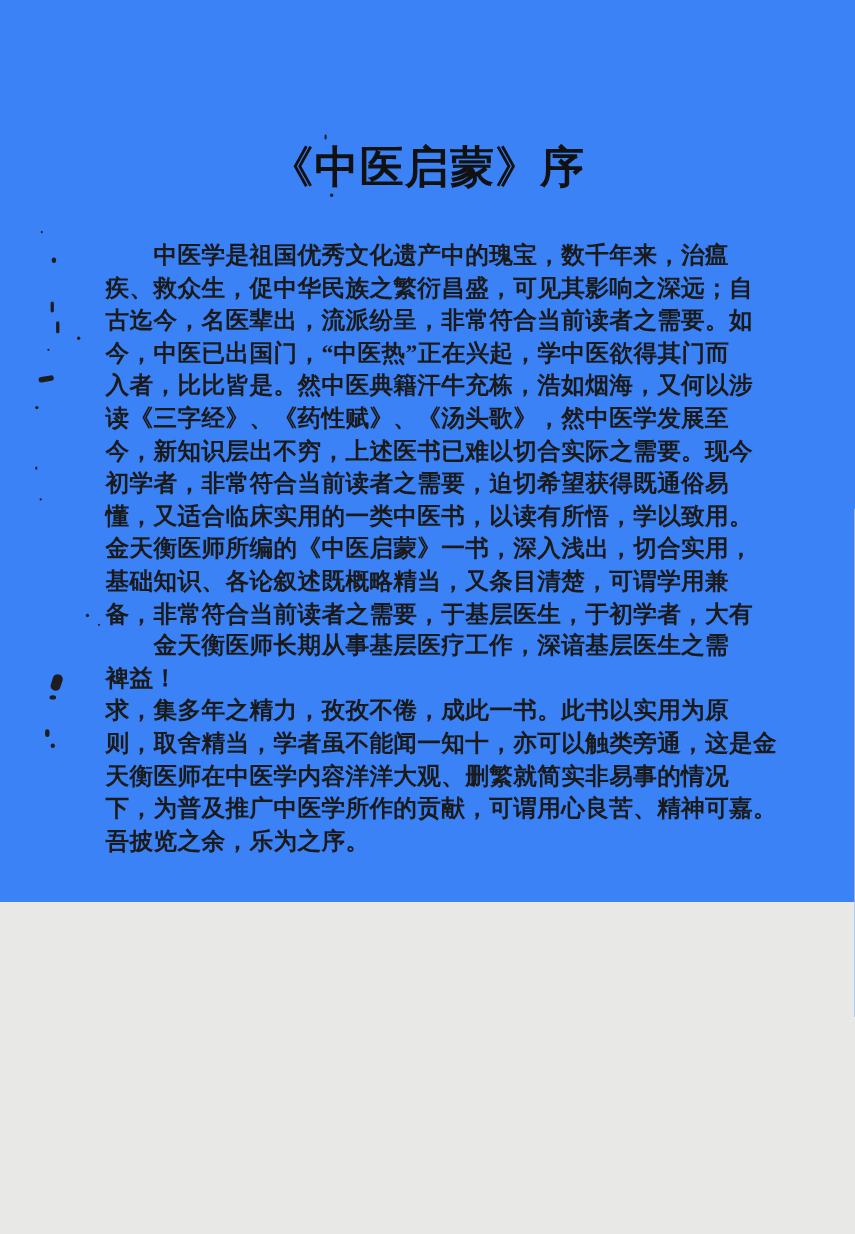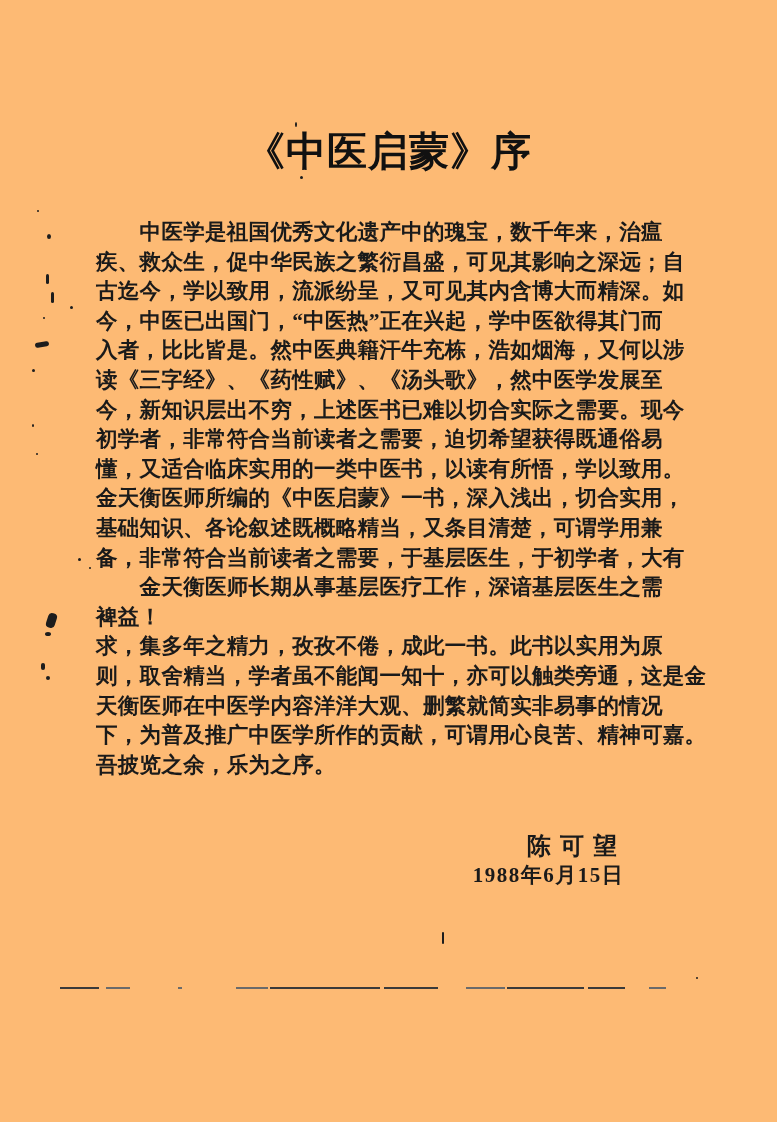--- a/index.html
+++ b/index.html
@@ -1,21 +1,21 @@
 <!DOCTYPE html>
 <html><head>
 <meta charset="utf-8">
 <style>
   html, body { margin: 0; padding: 0; background: #e8e8e6; }
   .page {
     position: relative;
     width: 777px;
-    height: 1122px;
+    height: 820px;
     margin: 0 auto;
-    background: #fdba74;
+    background: #3b82f6;
     overflow: hidden;
     font-family: "Liberation Serif", "DejaVu Serif", serif;
     color: #161616;
   }
   .title {
     position: absolute;
     top: 124px;
     left: 0;
     width: 100%;
     margin: 0;
@@ -75,21 +75,21 @@
 </head>
 <body>
 
 <div class="page">
 
   <h1 class="title">《中医启蒙》序</h1>
 
   <div class="body-text">
     <div class="line">　　中医学是祖国优秀文化遗产中的瑰宝，数千年来，治瘟</div>
     <div class="line">疾、救众生，促中华民族之繁衍昌盛，可见其影响之深远；自</div>
-    <div class="line">古迄今，学以致用，流派纷呈，又可见其内含博大而精深。如</div>
+    <div class="line">古迄今，名医辈出，流派纷呈，非常符合当前读者之需要。如</div>
     <div class="line">今，中医已出国门，“中医热”正在兴起，学中医欲得其门而</div>
     <div class="line">入者，比比皆是。然中医典籍汗牛充栋，浩如烟海，又何以涉</div>
     <div class="line">读《三字经》、《药性赋》、《汤头歌》，然中医学发展至</div>
     <div class="line">今，新知识层出不穷，上述医书已难以切合实际之需要。现今</div>
     <div class="line">初学者，非常符合当前读者之需要，迫切希望获得既通俗易</div>
     <div class="line">懂，又适合临床实用的一类中医书，以读有所悟，学以致用。</div>
     <div class="line">金天衡医师所编的《中医启蒙》一书，深入浅出，切合实用，</div>
     <div class="line">基础知识、各论叙述既概略精当，又条目清楚，可谓学用兼</div>
     <div class="line">备，非常符合当前读者之需要，于基层医生，于初学者，大有</div>
     <div class="line">　　金天衡医师长期从事基层医疗工作，深谙基层医生之需</div>

